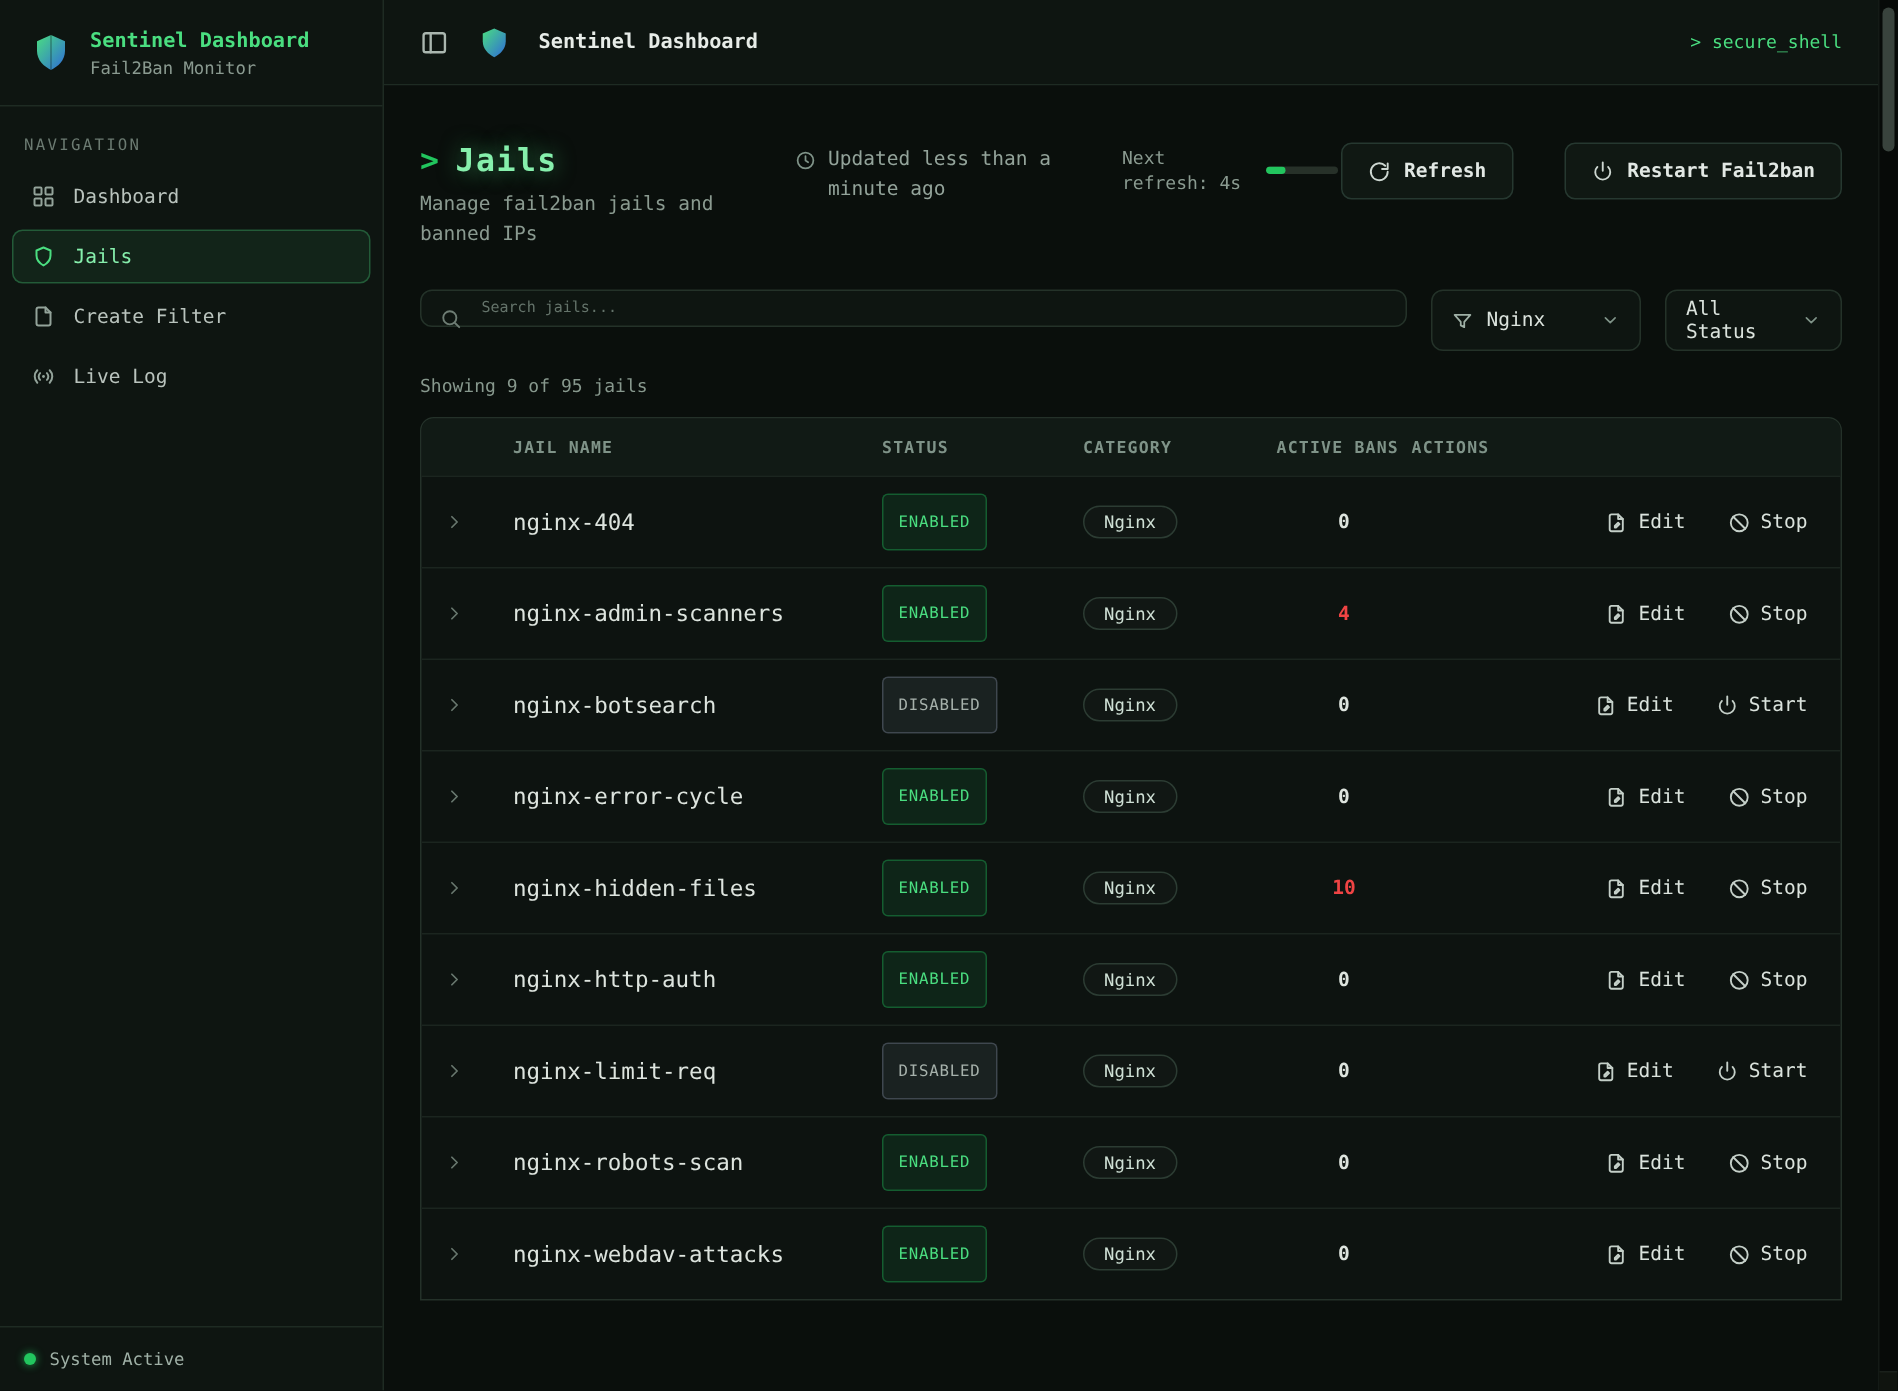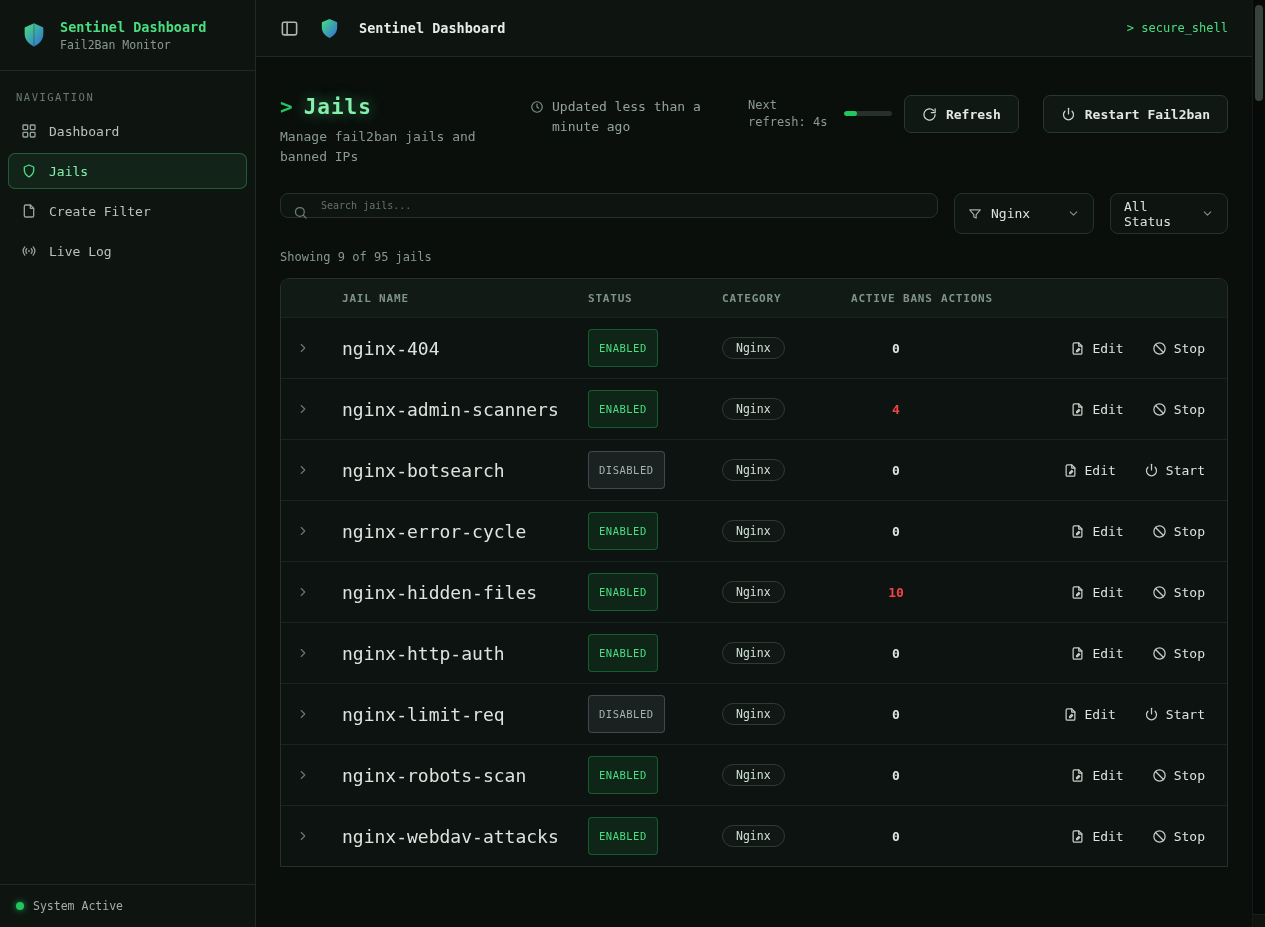--- a/index.html
+++ b/index.html
@@ -85,21 +85,21 @@
   .page-title{font-size:21px;font-weight:bold;letter-spacing:1px;margin-top:14px;}
   .page-title .prompt{color:var(--accent-dim);margin-right:10px;}
   .page-title .tword{color:#86efac;text-shadow:0 0 14px rgba(74,222,128,.55);}
   .page-sub{margin-top:8px;font-size:13px;line-height:1.55;color:var(--muted);width:225px;}
   .updated{display:flex;gap:8px;margin-top:16px;width:196px;color:#93a39a;font-size:13px;line-height:1.5;}
   .updated .uico{width:14px;height:14px;margin-top:3px;flex:none;color:#7f9388;}
   .nextref{display:flex;align-items:flex-start;gap:10px;margin-top:16px;margin-left:22px;}
   .nextref .nrtext{width:86px;font-size:12px;line-height:1.45;color:var(--muted);}
   .bar{width:48px;height:5px;border-radius:3px;background:#273129;margin-top:14px;overflow:hidden;}
   .bar-fill{height:100%;background:var(--accent-dim);border-radius:3px;}
-  .ph-actions{margin-left:auto;display:flex;gap:24px;margin-top:14px;}
+  .ph-actions{margin-left:auto;display:flex;gap:34px;margin-top:14px;}
   .btn{
     display:flex;align-items:center;gap:9px;height:38px;padding:0 17px;
     background:#101813;border:1px solid var(--border2);border-radius:7px;
     color:#e2e8e4;font-size:13px;font-weight:bold;cursor:pointer;
     font-family:inherit;
   }
   .btn .bico{width:15px;height:15px;color:#cdd7d1;}
 
   
   .filters{display:flex;gap:16px;margin-top:26px;}
@@ -144,21 +144,21 @@
   }
   .thead{
     background:var(--panel2);height:38px;
     font-size:11px;letter-spacing:.8px;color:#7f9388;font-weight:bold;
   }
   .th-name{padding-left:17px;}
   .th-actions{padding-right:14px;}
   .row{height:61px;border-top:1px solid #1b251f;}
   .expander{display:flex;justify-content:center;color:#68776e;background:none;border:none;cursor:pointer;}
   .expander svg{width:14px;height:14px;}
-  .jail-name{font-size:18px;color:#dde4de;padding-left:17px;}
+  .jail-name{font-size:15px;color:#dde4de;padding-left:17px;}
   .badge{
     display:inline-block;font-size:10.5px;font-weight:normal;letter-spacing:.5px;
     padding:12px 10px;border-radius:4px;
   }
   .badge.on{color:#4ade80;background:rgba(34,197,94,.1);border:1px solid rgba(34,197,94,.35);}
   .badge.off{color:#a6b1ab;background:rgba(148,163,184,.1);border:1px solid rgba(148,163,184,.3);}
   .pill{
     display:inline-block;font-size:11.5px;color:#cfe0d5;
     padding:3px 13px;border-radius:999px;border:1px solid #2c3c33;
     background:rgba(255,255,255,.02);

